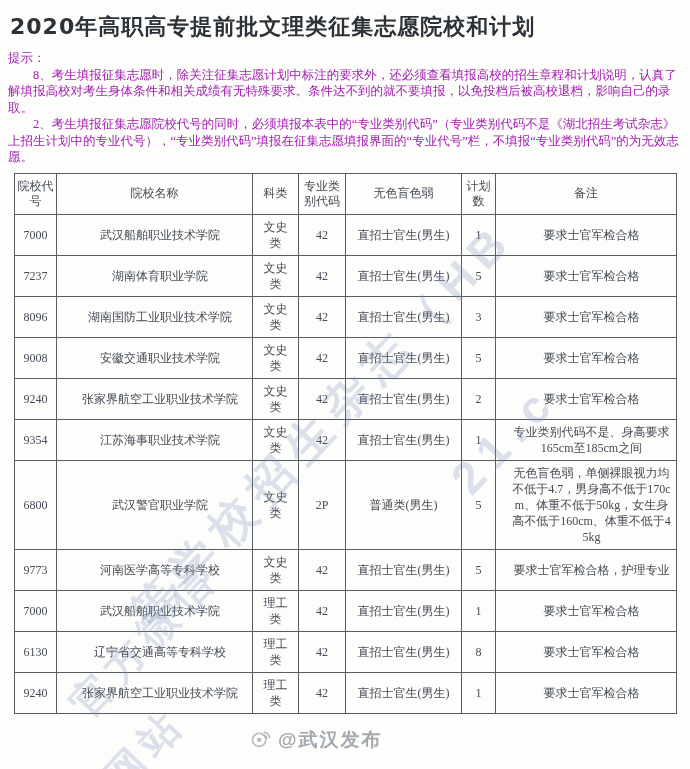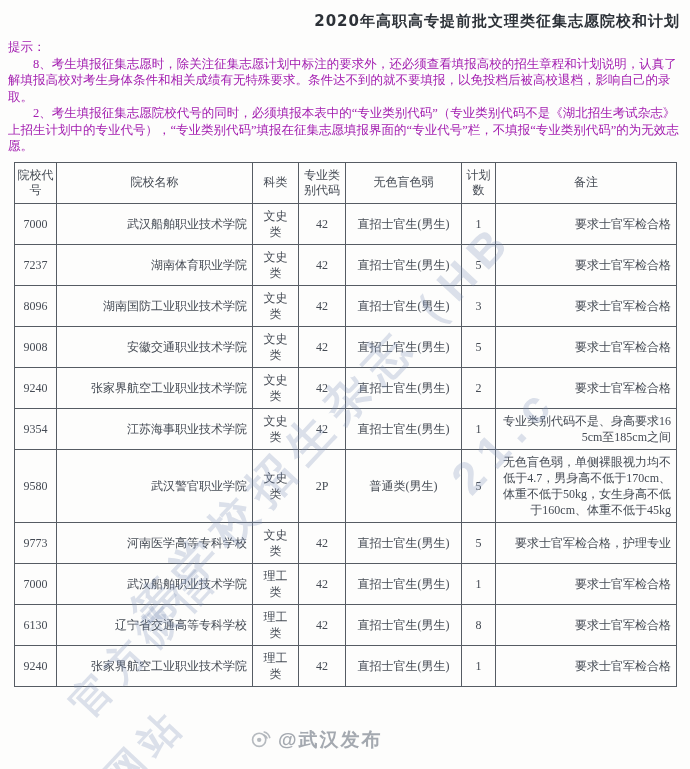--- a/index.html
+++ b/index.html
@@ -2,44 +2,44 @@
 <html><head>
 <meta charset="utf-8">
 <style>
   html,body{margin:0;padding:0;}
   body{
     width:690px;height:769px;position:relative;overflow:hidden;
     background:#fdfdfc;color:#3f454e;
     font-family:"Liberation Serif","DejaVu Serif",serif;
   }
   .page-title{
-    margin:12px 10px 4px;text-align:right;
+    margin:12px 10px 4px;text-align:left;
     font-family:"DejaVu Sans","Liberation Sans",sans-serif;
-    font-size:15px;font-weight:bold;color:#2d3238;letter-spacing:1px;
+    font-size:22px;font-weight:bold;color:#2d3238;letter-spacing:1px;
   }
   .notice{margin:8px 8px 0;font-size:12.5px;line-height:16.5px;color:#a21caf;}
   .notice-label{margin:0;}
   .notice-item{margin:0;text-indent:2em;}
   .plan-table{
     border-collapse:collapse;table-layout:fixed;
     margin:7px 14px 0;width:662px;
     font-size:12px;color:#454b54;position:relative;z-index:1;
   }
   .plan-table th,.plan-table td{
     border:1px solid #565c63;padding:4px 5px;line-height:16px;
     overflow:hidden;word-break:break-all;
   }
   .plan-table th{font-weight:normal;text-align:center;padding:5px 2px;line-height:15px;}
   .plan-table td:nth-child(1),
   .plan-table td:nth-child(3),
   .plan-table td:nth-child(4),
   .plan-table td:nth-child(5),
   .plan-table td:nth-child(6){text-align:center;}
   .plan-table td:nth-child(2),
-  .plan-table td:nth-child(7){text-align:right;}
+  .plan-table td:nth-child(7){text-align:center;padding-left:16px;}
   
   .wm{
     position:absolute;transform:rotate(-47deg);transform-origin:0 0;
     font-family:"Liberation Sans","DejaVu Sans",sans-serif;font-weight:bold;
     color:rgba(122,144,182,0.26);letter-spacing:10px;white-space:nowrap;
     pointer-events:none;z-index:3;
   }
   .wm-1{left:118px;top:600px;font-size:46px;}
   .wm-2{left:440px;top:468px;font-size:46px;}
   .wm-3{left:58px;top:692px;font-size:40px;letter-spacing:8px;}
@@ -147,21 +147,21 @@
     <td>江苏海事职业技术学院</td>
     <td>文史类</td>
     <td>42</td>
     <td>直招士官生(男生)</td>
     <td>1</td>
     <td>专业类别代码不是、身高要求165cm至185cm之间</td>
   </tr>
 
 
   <tr>
-    <td>9580</td>
+    <td>6800</td>
     <td>武汉警官职业学院</td>
     <td>文史类</td>
     <td>2P</td>
     <td>普通类(男生)</td>
     <td>5</td>
     <td>无色盲色弱，单侧裸眼视力均不低于4.7，男身高不低于170cm、体重不低于50kg，女生身高不低于160cm、体重不低于45kg</td>
   </tr>
 
   <tr>
     <td>9773</td>

